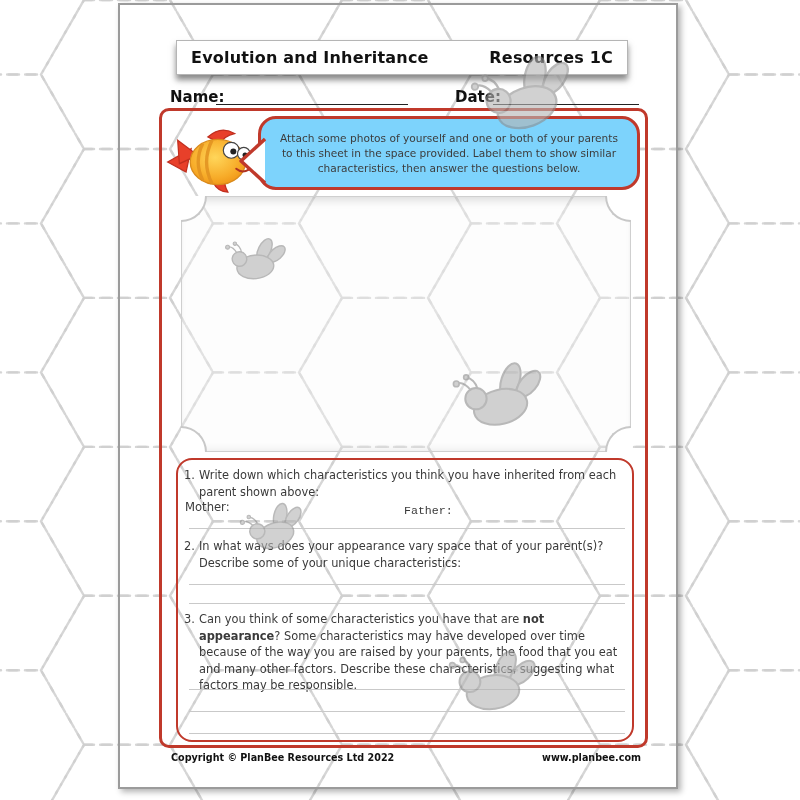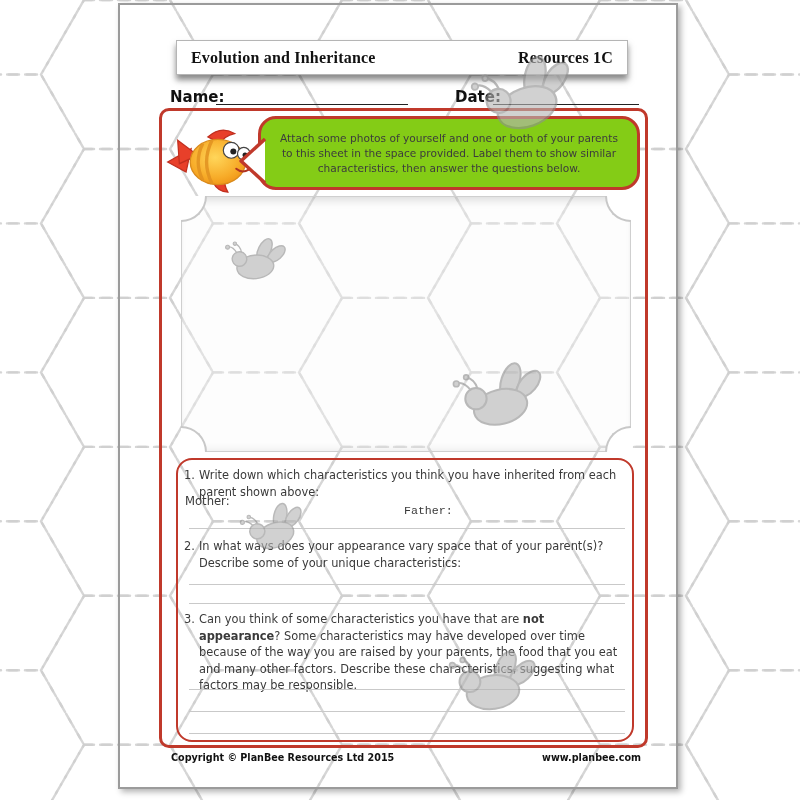--- a/index.html
+++ b/index.html
@@ -13,40 +13,40 @@
     position:absolute; left:118px; top:3px; width:560px; height:786px;
     border:2px solid #9b9b9b; box-sizing:border-box; background:transparent;
     box-shadow:3px 3px 6px rgba(0,0,0,.30); z-index:2;
   }
 
   .header-box {
     position:absolute; left:176px; top:40px; width:452px; height:35px;
     background:#ffffff; border:1px solid #b5b5b5; box-sizing:border-box;
     box-shadow:0 5px 6px rgba(40,40,40,.55);
     display:flex; align-items:center; justify-content:space-between;
-    padding:0 14px; z-index:4;font-family:Liberation Serif, serif;
+    padding:0 14px; z-index:4;
   }
   .header-title, .header-worksheet {
     font-weight:bold; font-size:16px; color:#111; letter-spacing:.2px;
   }
 
   .label-bold { position:absolute; font-weight:bold; font-size:15px; color:#111; z-index:4; }
   .write-on-line { position:absolute; border-top:1.6px solid #222; z-index:4; }
 
   .main-box {
     position:absolute; left:159px; top:108px; width:489px; height:640px;
     border:3.5px solid #c0392b; border-radius:10px; box-sizing:border-box;
     background:transparent; z-index:3;
   }
 
   .fish { position:absolute; left:166px; top:118px; z-index:4; }
 
   .bubble {
     position:absolute; left:258px; top:116px; width:382px; height:74px;
-    background:#84cc16; border:3px solid #c0392b; border-radius:18px;
+    background:#7dd3fc; border:3px solid #c0392b; border-radius:18px;
     box-sizing:border-box; z-index:4;
     display:flex; align-items:center; justify-content:center; padding:4px 14px;
   }
   .bubble-text {
     font-size:10.6px; line-height:15px; color:#3c3c3c; text-align:center;
   }
   .bubble-tail { position:absolute; left:-23px; top:16px; z-index:5; }
 
   .photo-box {
     position:absolute; left:181px; top:196px; width:450px; height:256px;
@@ -206,41 +206,41 @@
     <div class="corner br"></div>
   </div>
 
   <div class="questions-box">
 
     <div class="q" style="left:6px; top:7px;">
       <span class="qnum">1.</span>
       <span class="qtext">Write down which characteristics you think you have inherited from each parent shown above:</span>
     </div>
 
-    <span class="q-label" style="left:7px; top:34px;">Mother:</span>
+    <span class="q-label" style="left:7px; top:40px;">Mother:</span>
     <span class="q-label" style="left:226px; top:44px;font-family:Liberation Mono, monospace;">Father:</span>
     <div class="rule" style="left:11px; top:68px; width:436px;"></div>
 
     <div class="q" style="left:6px; top:78px;">
       <span class="qnum">2.</span>
       <span class="qtext">In what ways does your appearance vary space that of your parent(s)? Describe some of your unique characteristics:</span>
     </div>
     <div class="rule" style="left:11px; top:124px; width:436px;"></div>
     <div class="rule" style="left:11px; top:143px; width:436px;"></div>
 
     <div class="q" style="left:6px; top:151px;">
       <span class="qnum">3.</span>
       <span class="qtext"><span>Can you think of some characteristics you have that are </span><b>not appearance</b><span>? Some characteristics may have developed over time because of the way you are raised by your parents, the food that you eat and many other factors. Describe these characteristics, suggesting what factors may be responsible.</span></span>
     </div>
     <div class="rule" style="left:11px; top:229px; width:436px;"></div>
     <div class="rule" style="left:11px; top:251px; width:436px;"></div>
     <div class="rule" style="left:11px; top:273px; width:436px;"></div>
   </div>
 
-  <span class="footer-left">Copyright © PlanBee Resources Ltd 2015</span>
+  <span class="footer-left">Copyright © PlanBee Resources Ltd 2022</span>
   <span class="footer-right">www.planbee.com</span>
 
   <svg class="bees" width="800" height="800" viewBox="0 0 800 800">
     <defs>
       <symbol id="bee" viewBox="0 0 120 100" overflow="visible">
         <g stroke="#8f8f8f" stroke-width="2.5" fill="#b5b5b5">
           <ellipse cx="70" cy="30" rx="11" ry="22" transform="rotate(18 70 30)"></ellipse>
           <ellipse cx="92" cy="34" rx="10" ry="19" transform="rotate(40 92 34)"></ellipse>
           <ellipse cx="58" cy="62" rx="33" ry="21" transform="rotate(-14 58 62)"></ellipse>
           <circle cx="28" cy="52" r="13"></circle>

